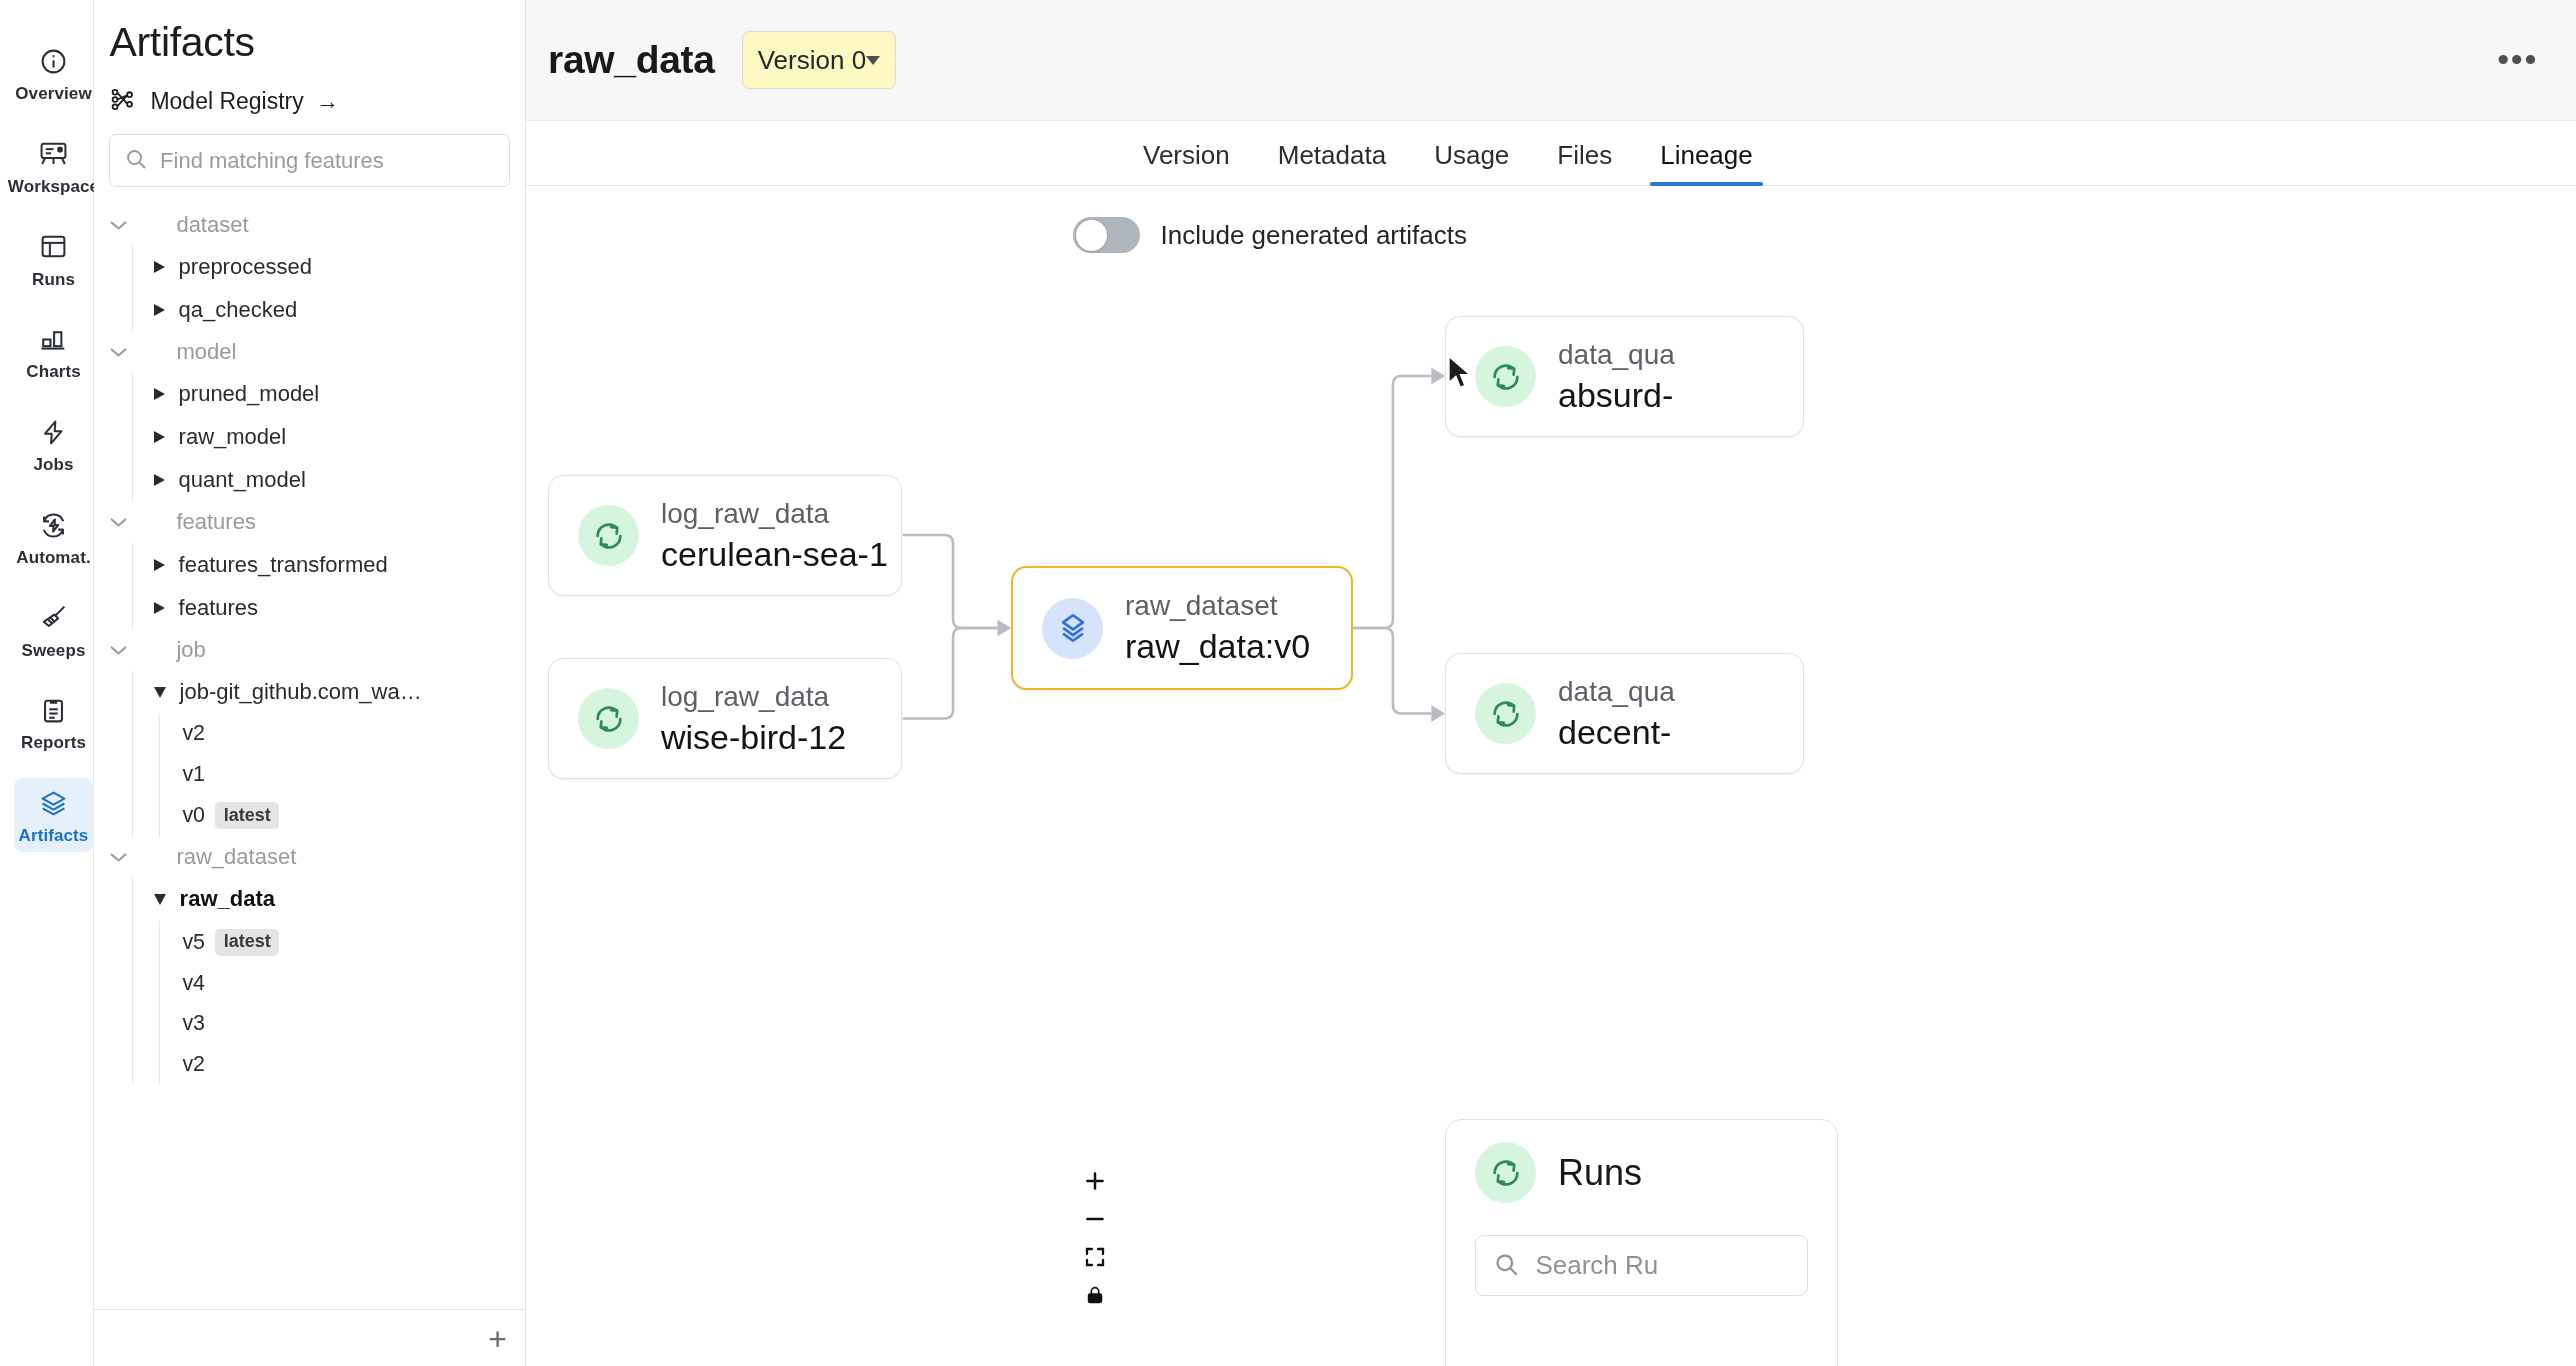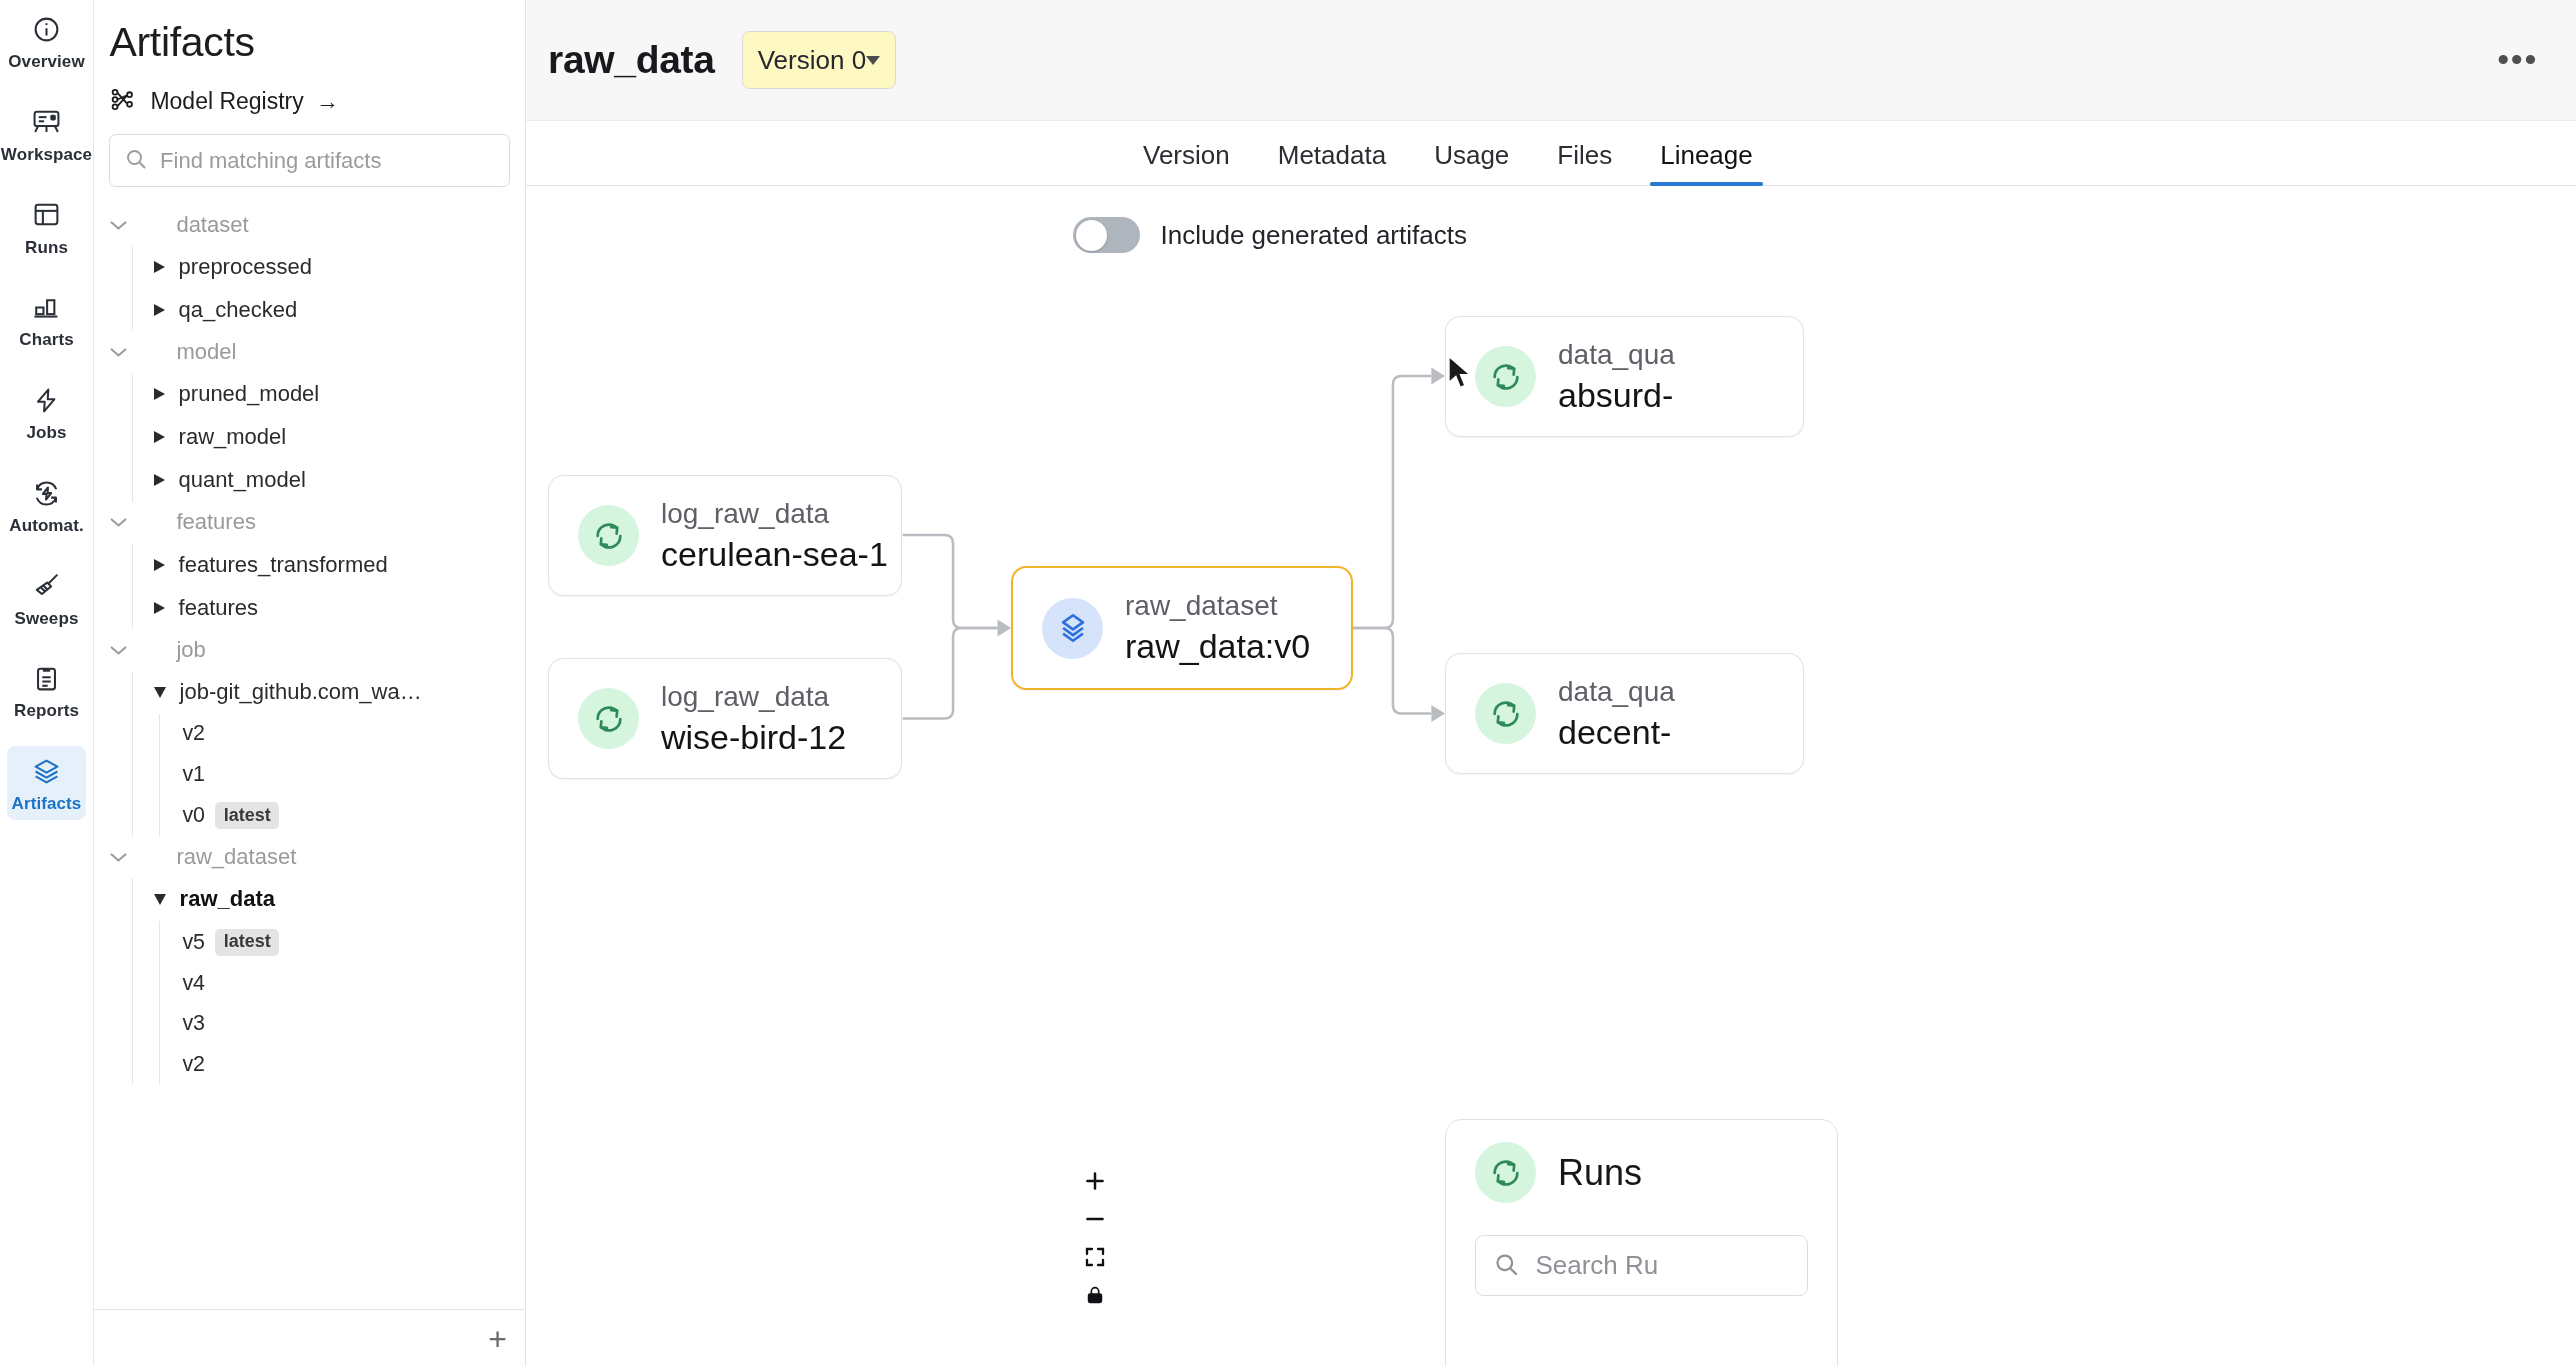--- a/index.html
+++ b/index.html
@@ -7,22 +7,22 @@
     width: 2576px; height: 1367px;
     font-family: "Liberation Sans", sans-serif;
     background: #ffffff; overflow: hidden;
   }
   .app { position: relative; width: 2576px; height: 1367px; display: flex; }
 
   
   .rail {
     width: 94px; height: 1367px; background: #fff;
     border-right: 0.9px solid #e8e8e8;
-    display: flex; flex-direction: column; align-items: center;
-    padding-top: 4px; flex: none;
+    display: flex; flex-direction: column; align-items: flex-end;
+    padding-top: 36px; flex: none;
   }
   .rail-item {
     width: 79px; display: flex; flex-direction: column; align-items: center;
     justify-content: center; padding: 9.4px 0 7.7px; margin-bottom: 19px;
     border-radius: 8.5px; cursor: pointer;
   }
   .rail-item.active { background: #e6f0fb; }
   .rail-ico { width: 32px; height: 32px; display:flex; align-items:center; justify-content:center; }
   .rail-ico svg { display:block; }
   .rail-label {
@@ -308,21 +308,21 @@
       <span class="lbl">Model Registry</span>
       <span class="lbl">→</span>
     </div>
 
     <div class="search-box">
       <span>
         <svg width="24" height="24" viewBox="0 0 24 24" fill="none" stroke="#9b9b9b" stroke-width="1.9">
           <circle cx="10.5" cy="10.5" r="6.5"></circle>
             <line x1="15.5" y1="15.5" x2="21" y2="21"></line>
         </svg></span>
-      <span class="ph">Find matching artifacts</span>
+      <span class="ph">Find matching features</span>
     </div>
 
     <div class="tree">
 
       <div class="grp">
         <span class="chev">
           <svg width="19" height="12" viewBox="0 0 22 14" fill="none" stroke="#9a9a9a" stroke-width="2.4" stroke-linecap="round">
               <path d="M3 4 L11 11 L19 4"></path>
             </svg>
           </span>

